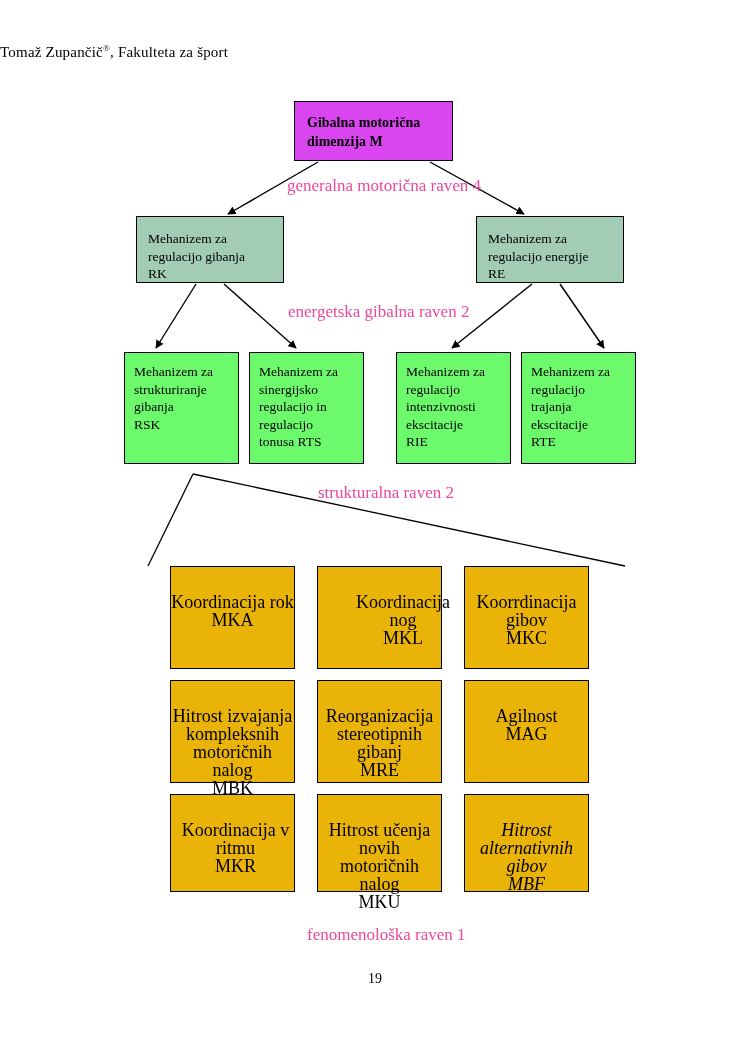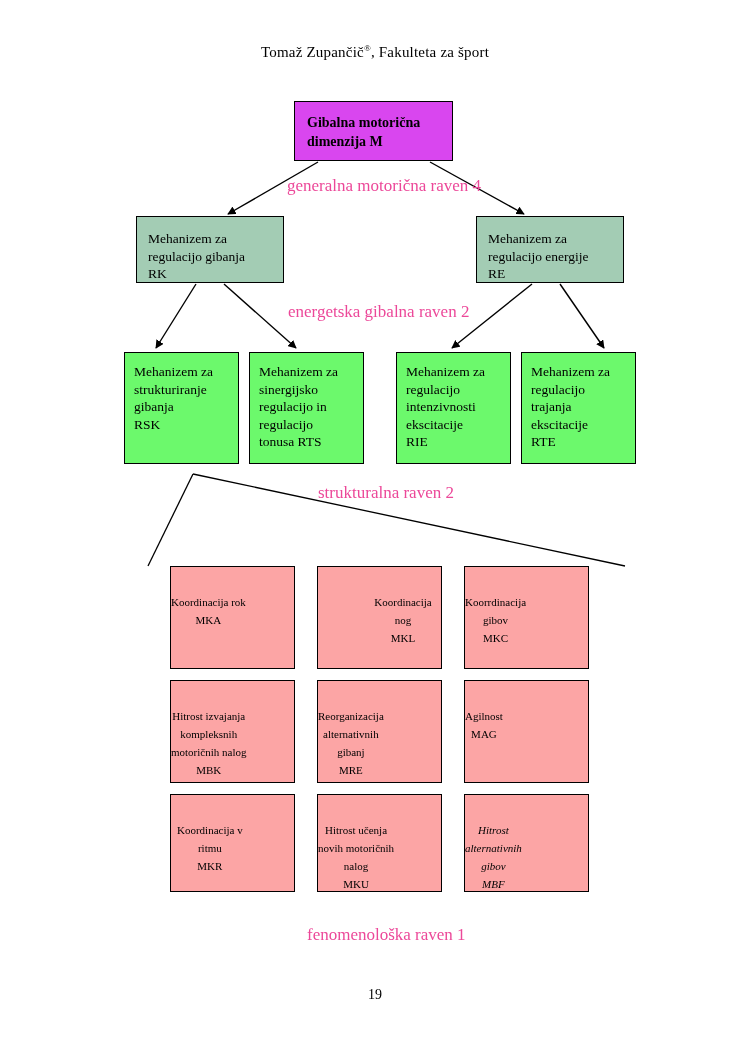--- a/index.html
+++ b/index.html
@@ -21,21 +21,20 @@
     width: 750px;
     height: 1061px;
   }
 
   
   .header {
     position: absolute;
     left: 0;
     top: 43px;
     width: 750px;
-    text-align: center;
     font-size: 15px;
     letter-spacing: 0.2px;
   }
   .header sup {
     font-size: 9px;
     vertical-align: super;
   }
 
   
   .connectors {
@@ -78,47 +77,46 @@
 
   
   .node-l2 {
     background: #6cf96c;
     padding: 10px 0 0 9px;
     text-align: left;
   }
 
   
   .node-l1 {
-    background: #fca5a5;
+    background: #eab308;
     display: flex;
     align-items: flex-start;
-    justify-content: flex-start;
+    justify-content: center;
     text-align: center;
     padding-top: 26px;
-    font-size: 11px;
+    font-size: 18px;
     line-height: 18px;
   }
 
   
   .level-label {
     position: absolute;
     color: #ec4899;
     font-size: 17px;
     white-space: nowrap;
   }
 
   
   .page-number {
     position: absolute;
     left: 0;
     top: 971px;
     width: 750px;
     text-align: center;
     font-size: 14px;
-    margin-top: 16px;
   }
 </style>
 </head>
 <body>
 
 <div class="page">
 
   <div class="header">
     <span>Tomaž Zupančič</span><sup>®</sup><span>, Fakulteta za šport</span>
   </div>
@@ -215,21 +213,21 @@
 
   <div class="node node-l1" style="left:170px; top:680px; width:125px; height:103px;">
     <span class="txt">Hitrost izvajanja
 kompleksnih
 motoričnih nalog
 MBK</span>
   </div>
 
   <div class="node node-l1" style="left:317px; top:680px; width:125px; height:103px;">
     <span class="txt">Reorganizacija
-alternativnih
+stereotipnih
 gibanj
 MRE</span>
   </div>
 
   <div class="node node-l1" style="left:464px; top:680px; width:125px; height:103px;">
     <span class="txt">Agilnost
 MAG</span>
   </div>
 
   <div class="node node-l1" style="left:170px; top:794px; width:125px; height:98px;padding-left:6px;">

